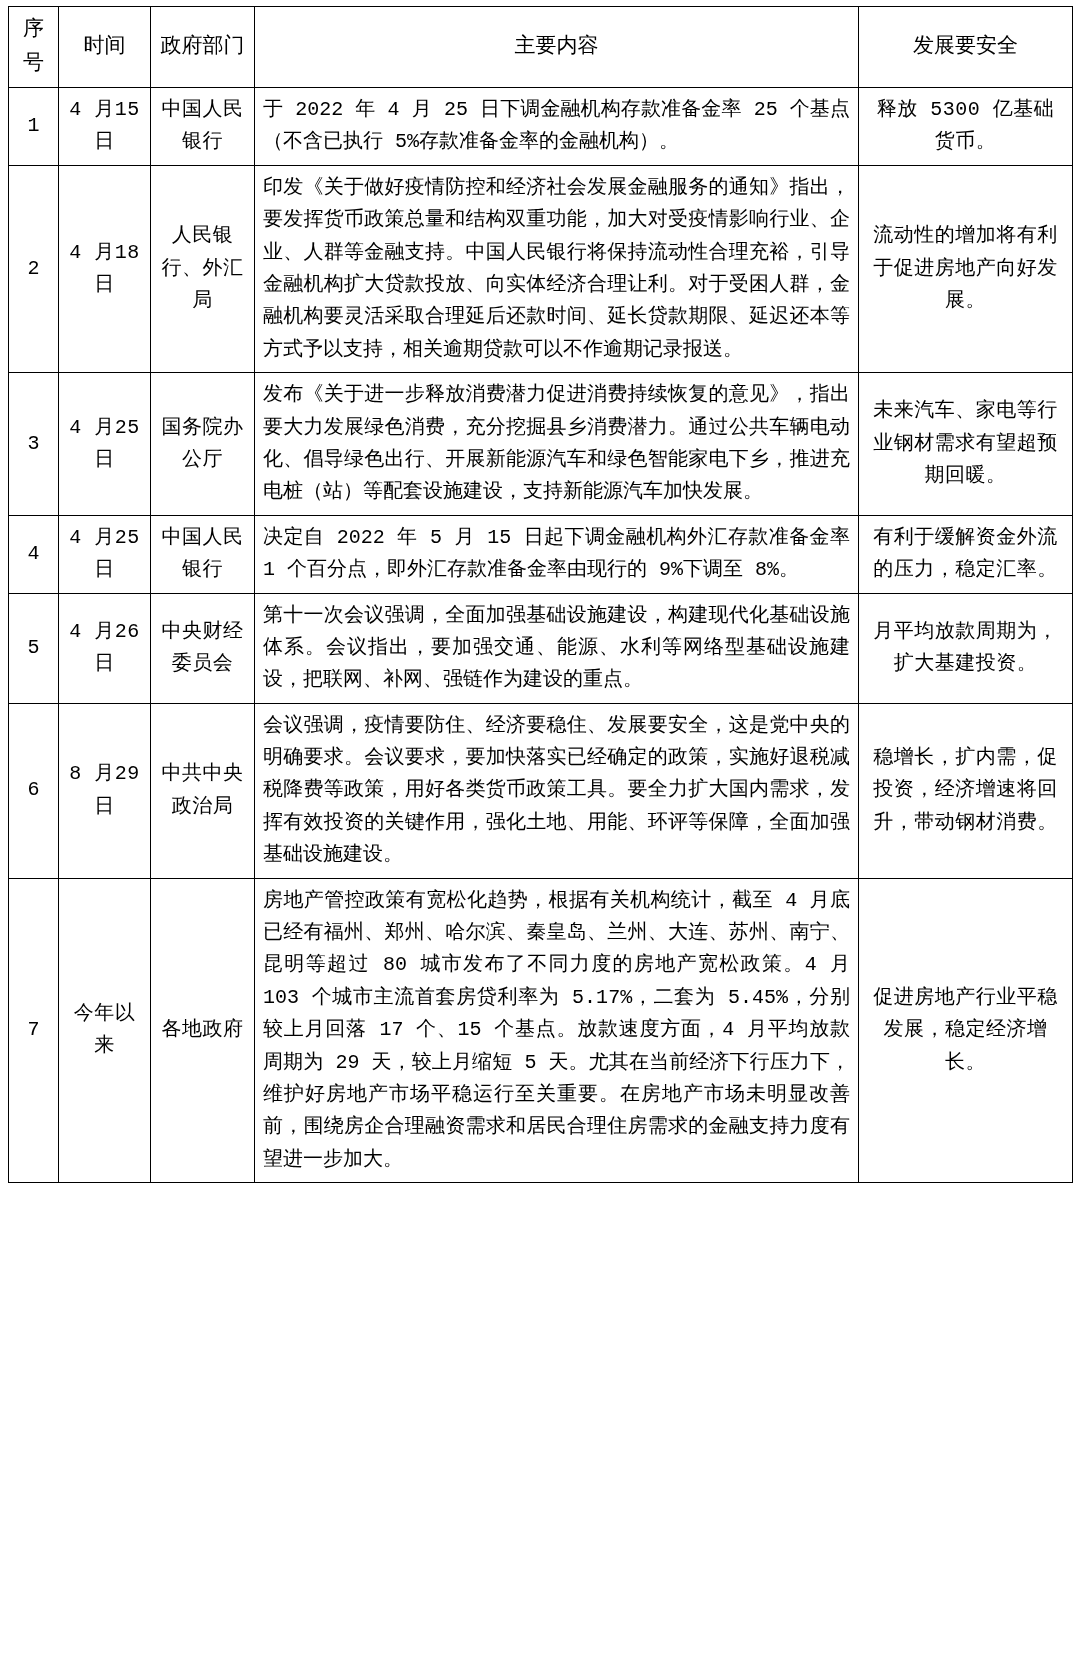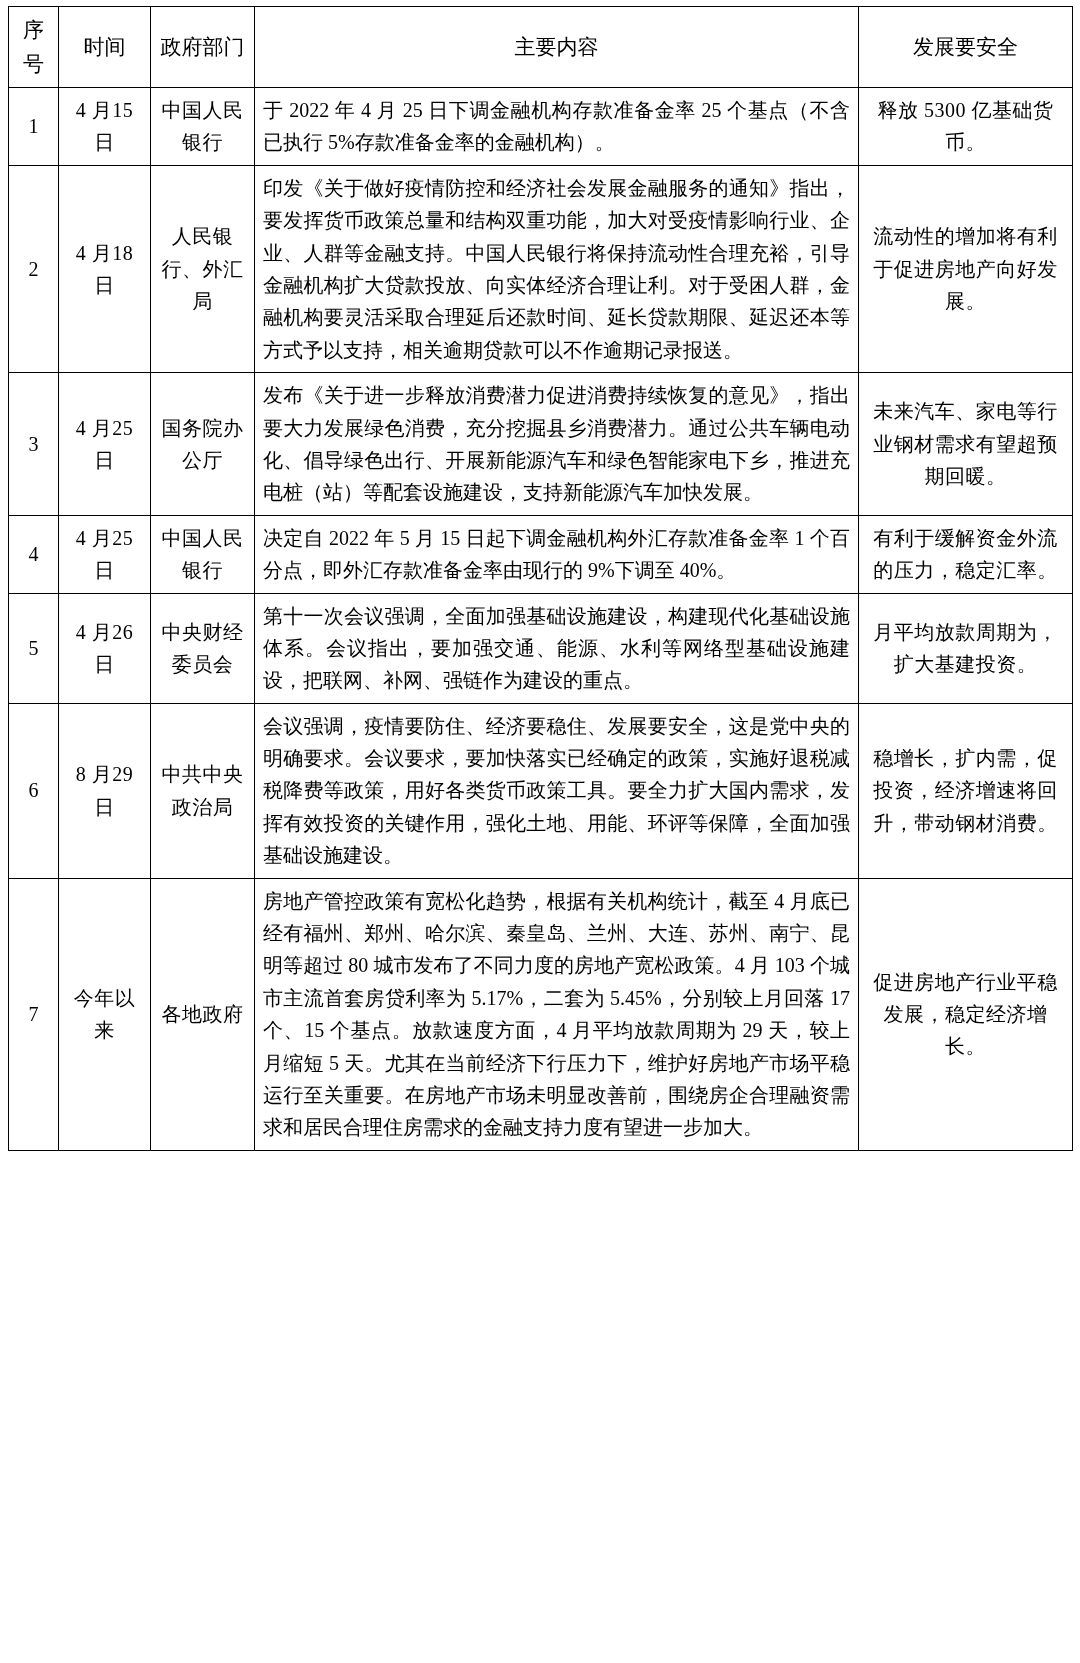--- a/index.html
+++ b/index.html
@@ -11,20 +11,21 @@
     width: 1080px;
     height: 1663px;
     font-family: "Liberation Serif", "DejaVu Serif", serif;
     color: #000000;
   }
   .page {
     width: 980px;
     height: 1663px;
     box-sizing: border-box;
     padding: 6px 8px 6px 8px;
+    font-family: Liberation Mono, monospace;
   }
   table.policy-table {
     width: 1064px;
     border-collapse: collapse;
     table-layout: fixed;
     border: 1.5px solid #000;
   }
   table.policy-table col.c-no    { width: 50px; }
   table.policy-table col.c-time  { width: 92px; }
   table.policy-table col.c-dept  { width: 104px; }
@@ -98,21 +99,21 @@
         <td class="cell-no">3</td>
         <td class="cell-time">4 月25 日</td>
         <td class="cell-dept">国务院办公厅</td>
         <td class="c-justify">发布《关于进一步释放消费潜力促进消费持续恢复的意见》，指出要大力发展绿色消费，充分挖掘县乡消费潜力。通过公共车辆电动化、倡导绿色出行、开展新能源汽车和绿色智能家电下乡，推进充电桩（站）等配套设施建设，支持新能源汽车加快发展。</td>
         <td class="cell-effect">未来汽车、家电等行业钢材需求有望超预期回暖。</td>
       </tr>
       <tr>
         <td class="cell-no">4</td>
         <td class="cell-time">4 月25 日</td>
         <td class="cell-dept">中国人民银行</td>
-        <td class="c-justify">决定自 2022 年 5 月 15 日起下调金融机构外汇存款准备金率 1 个百分点，即外汇存款准备金率由现行的 9%下调至 40%。</td>
+        <td class="c-justify">决定自 2022 年 5 月 15 日起下调金融机构外汇存款准备金率 1 个百分点，即外汇存款准备金率由现行的 9%下调至 8%。</td>
         <td class="cell-effect">有利于缓解资金外流的压力，稳定汇率。</td>
       </tr>
       <tr>
         <td class="cell-no">5</td>
         <td class="cell-time">4 月26 日</td>
         <td class="cell-dept">中央财经委员会</td>
         <td class="c-justify">第十一次会议强调，全面加强基础设施建设，构建现代化基础设施体系。会议指出，要加强交通、能源、水利等网络型基础设施建设，把联网、补网、强链作为建设的重点。</td>
         <td class="cell-effect">月平均放款周期为，扩大基建投资。</td>
       </tr>
       <tr>

